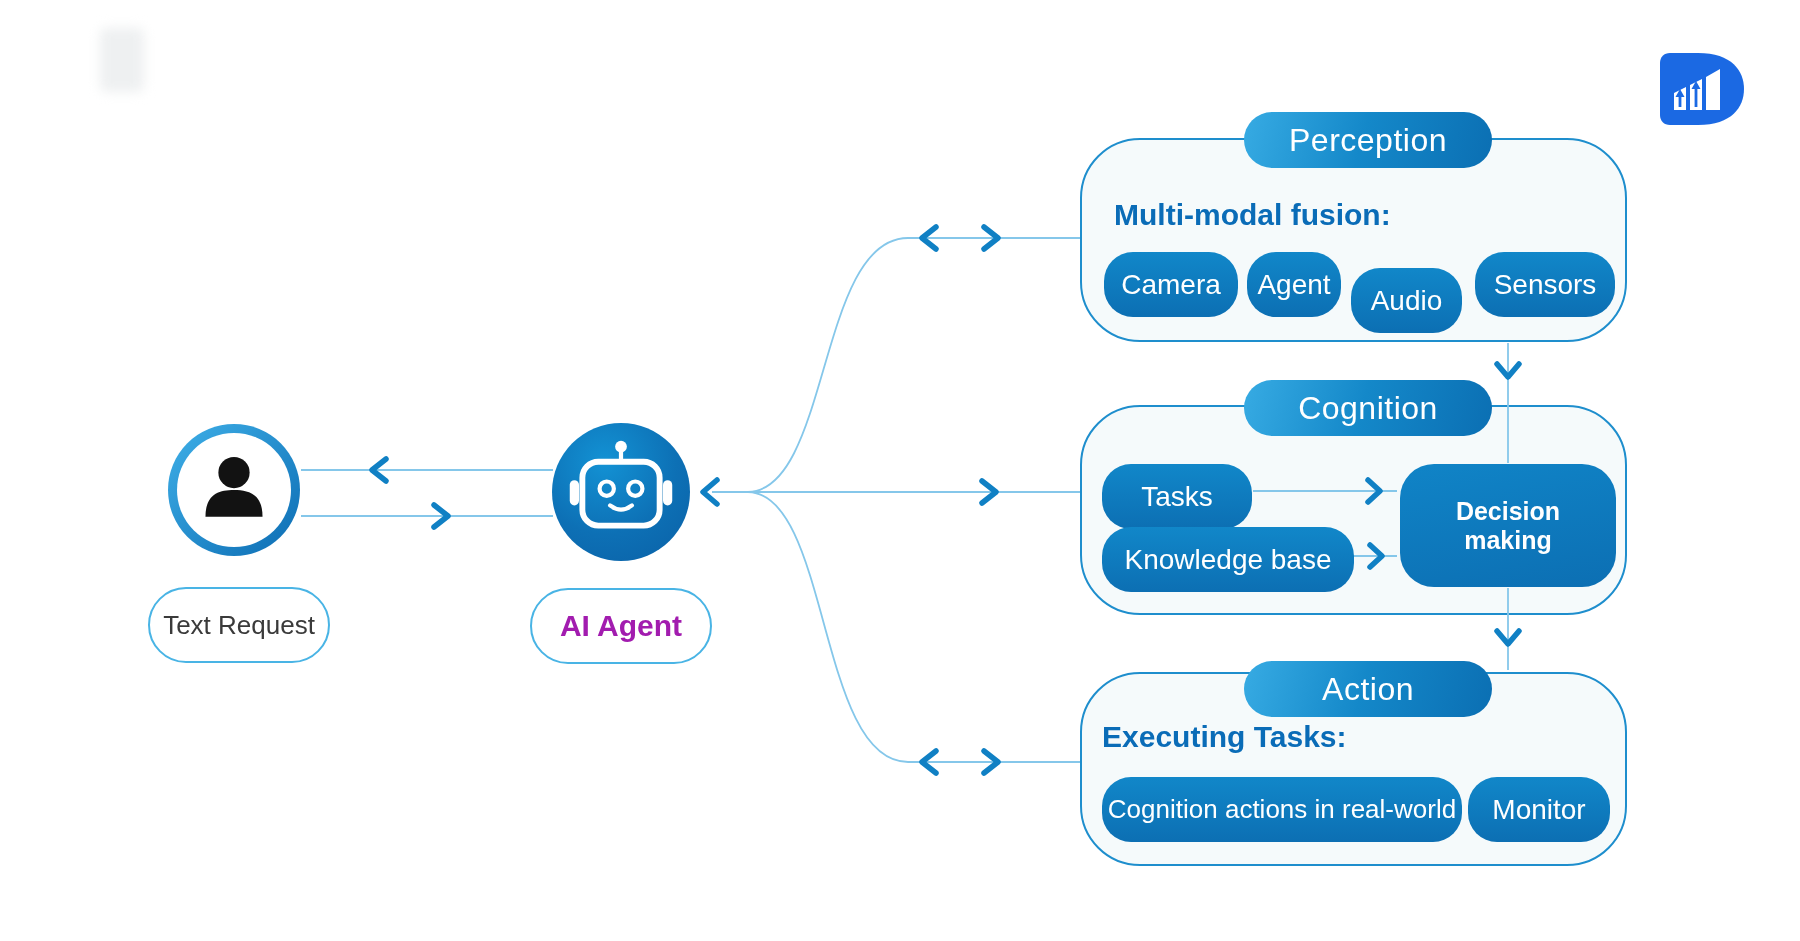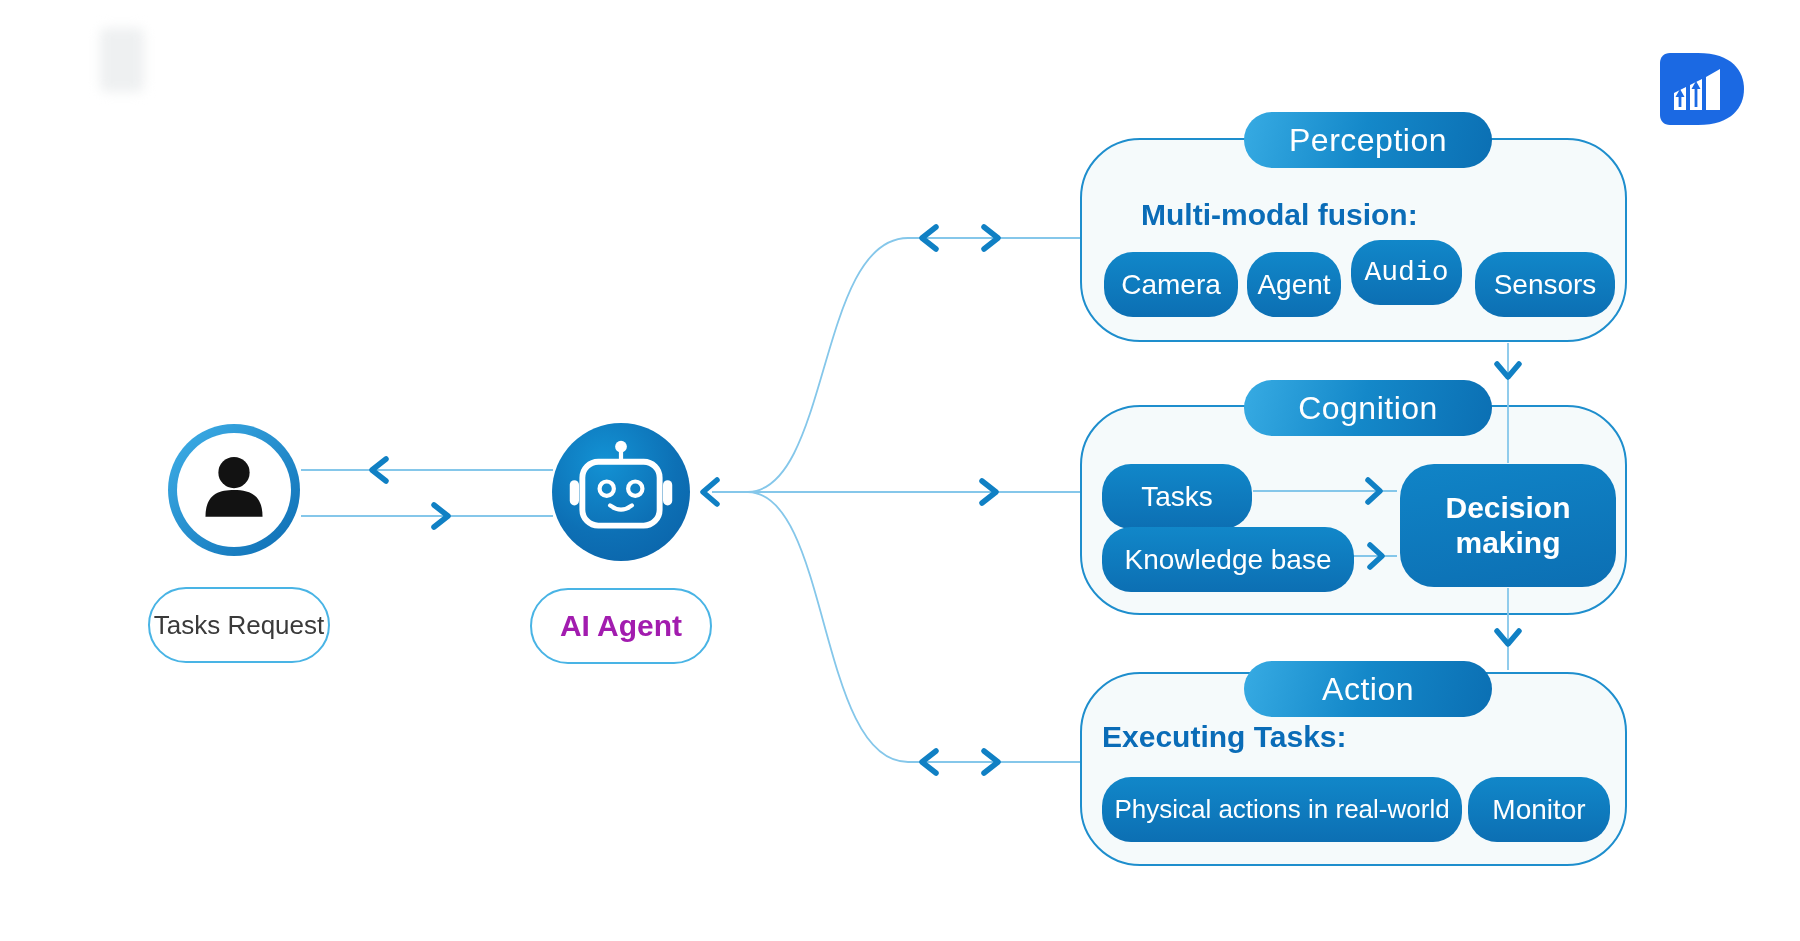--- a/index.html
+++ b/index.html
@@ -26,21 +26,21 @@
     position:absolute; height:65px; border-radius:29px; box-sizing:border-box;
     background:linear-gradient(180deg,#1187c9,#0c6fb3); color:#ffffff; font-size:28px;
     display:flex; align-items:center; justify-content:center; z-index:6; white-space:nowrap;
   }
   .sublabel {
     position:absolute; font-size:30px; font-weight:bold; color:#0a6cb7; z-index:6; white-space:nowrap;
   }
   .decision {
     position:absolute; left:1400px; top:464px; width:216px; height:123px; box-sizing:border-box;
     border-radius:34px; background:linear-gradient(170deg,#1084c7,#0c6fb3);
-    color:#ffffff; font-size:30px; font-weight:bold; line-height:1.15; text-align:center;
+    color:#ffffff; font-size:25px; font-weight:bold; line-height:1.15; text-align:center;
     display:flex; align-items:center; justify-content:center; padding:0 26px; z-index:6;
   }
   .usercircle {
     position:absolute; left:168px; top:424px; width:132px; height:132px; border-radius:50%;
     box-sizing:border-box; border:9px solid transparent;
     background:linear-gradient(#ffffff,#ffffff) padding-box,
                linear-gradient(135deg,#3fb0e8,#0c6cb3) border-box;
     display:flex; align-items:center; justify-content:center; z-index:6;
   }
   .agentcircle {
@@ -92,54 +92,54 @@
       <path d="M 1497 631 L 1508 644 L 1519 631"></path>
     </g>
   </svg>
 
   <div class="usercircle">
     <svg width="92" height="92" viewBox="0 0 100 100">
       <circle cx="50" cy="31" r="17" fill="#121212"></circle>
       <path d="M 19 79 C 19 55 33 50 50 50 C 67 50 81 55 81 79 Z" fill="#121212"></path>
     </svg>
   </div>
-  <div class="nodepill user">Tasks Request</div>
+  <div class="nodepill user">Text Request</div>
 
   <div class="agentcircle">
     <svg width="118" height="126" viewBox="-70 -75 140 150">
       <circle cx="0" cy="-54" r="7" fill="#ffffff"></circle>
       <rect x="-2.5" y="-50" width="5" height="12" fill="#ffffff"></rect>
       <rect x="-46" y="-36" width="92" height="76" rx="19" fill="none" stroke="#ffffff" stroke-width="7"></rect>
       <rect x="-61" y="-14" width="11" height="30" rx="5.5" fill="#ffffff"></rect>
       <rect x="50" y="-14" width="11" height="30" rx="5.5" fill="#ffffff"></rect>
       <circle cx="-17" cy="-4" r="8.5" fill="none" stroke="#ffffff" stroke-width="5"></circle>
       <circle cx="17" cy="-4" r="8.5" fill="none" stroke="#ffffff" stroke-width="5"></circle>
       <path d="M -13 16 Q 0 26 13 16" fill="none" stroke="#ffffff" stroke-width="5" stroke-linecap="round"></path>
     </svg>
   </div>
   <div class="nodepill agent">AI Agent</div>
 
   <div class="bigbox" style="top:138px; height:204px;"></div>
   <div class="boxheader" style="top:112px;">Perception</div>
-  <div class="sublabel" style="left:1141px; top:198px;">Multi-modal fusion:</div>
+  <div class="sublabel" style="left:1114px; top:198px;">Multi-modal fusion:</div>
   <div class="pill" style="left:1104px; top:252px; width:134px;">Camera</div>
   <div class="pill" style="left:1247px; top:252px; width:94px;">Agent</div>
-  <div class="pill" style="left:1351px; top:240px; width:111px;font-family:Liberation Mono, monospace;">Audio</div>
+  <div class="pill" style="left:1351px; top:268px; width:111px;">Audio</div>
   <div class="pill" style="left:1475px; top:252px; width:140px;">Sensors</div>
 
   <div class="bigbox" style="top:405px; height:210px;"></div>
   <div class="boxheader" style="top:380px;">Cognition</div>
   <div class="pill" style="left:1102px; top:464px; width:150px;">Tasks</div>
   <div class="pill" style="left:1102px; top:527px; width:252px;">Knowledge base</div>
   <div class="decision">Decision making</div>
 
   <div class="bigbox" style="top:672px; height:194px;"></div>
   <div class="boxheader" style="top:645px;margin-top:16px;">Action</div>
   <div class="sublabel" style="left:1102px; top:720px;">Executing Tasks:</div>
-  <div class="pill" style="left:1102px; top:777px; width:360px; font-size:26px;">Physical actions in real-world</div>
+  <div class="pill" style="left:1102px; top:777px; width:360px; font-size:26px;">Cognition actions in real-world</div>
   <div class="pill" style="left:1468px; top:777px; width:142px;">Monitor</div>
 
   <svg class="logo" width="84" height="72" viewBox="0 0 84 72">
     <path d="M 10 0 L 38 0 C 72 0 84 18 84 36 C 84 54 72 72 38 72 L 10 72 C 4 72 0 68 0 62 L 0 10 C 0 4 4 0 10 0 Z" fill="#1b69e3"></path>
     <path d="M 14 57 L 14 40 L 26 34 L 26 57 Z" fill="#ffffff"></path>
     <path d="M 30 57 L 30 32 L 42 26 L 42 57 Z" fill="#ffffff"></path>
     <path d="M 46 57 L 46 24 L 60 16 L 60 57 Z" fill="#ffffff"></path>
     <g fill="#1b69e3">
       <rect x="18.6" y="42" width="2.8" height="12"></rect>
       <path d="M 15.5 44 L 24.5 44 L 20 36 Z"></path>

